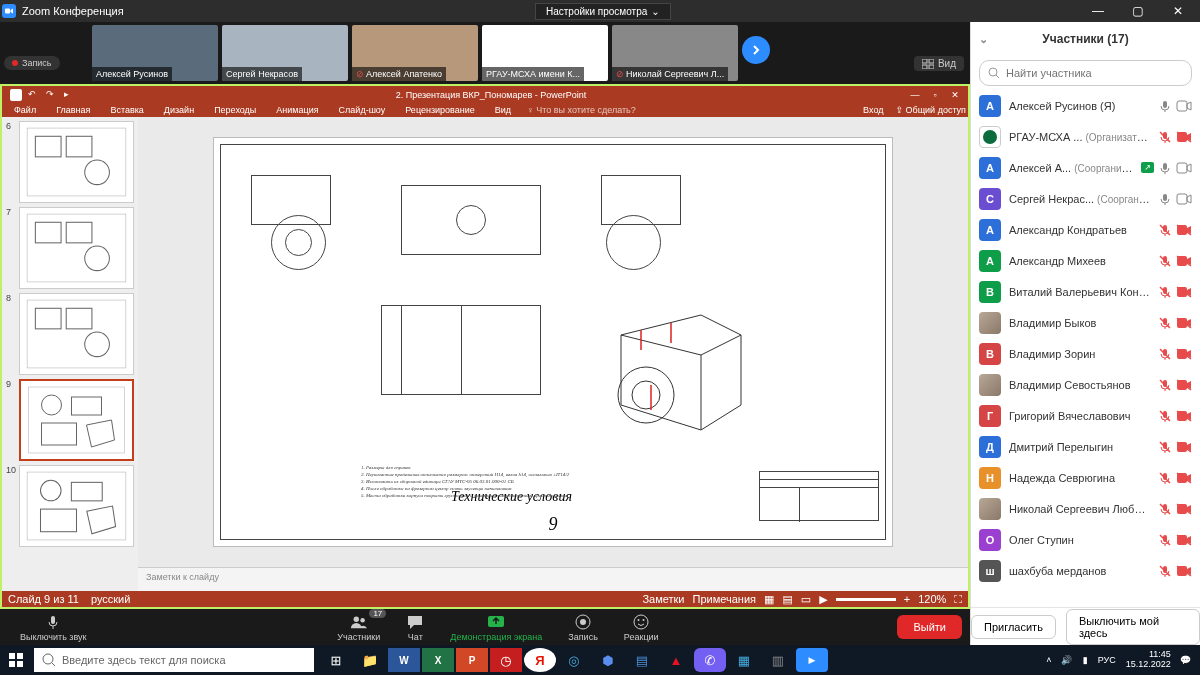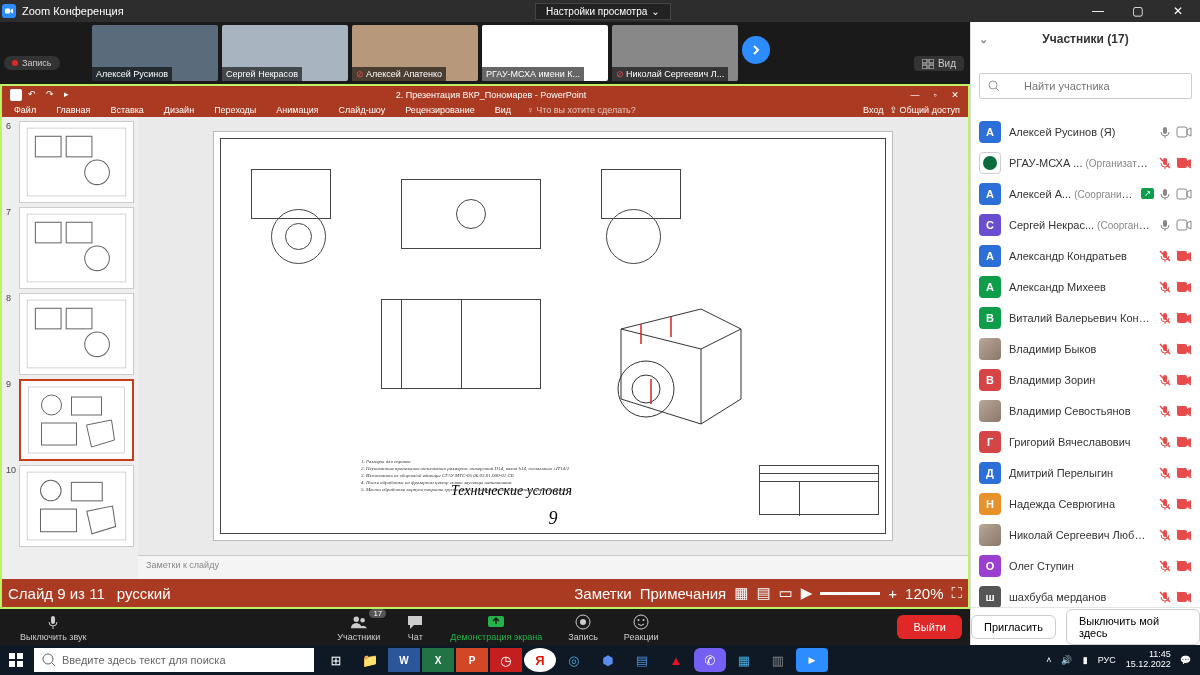--- a/index.html
+++ b/index.html
@@ -33,33 +33,33 @@
 
 .shared-screen { flex: 1; background: #aa3b22; position: relative; margin: 2px; display: flex; flex-direction: column; }
 .pp-titlebar { height: 17px; background: #aa3b22; display: flex; align-items: center; color: #fff; font-size: 9px; }
 .pp-qat { display: flex; gap: 6px; padding-left: 8px; }
 .pp-qat div { width: 12px; height: 12px; }
 .pp-title-center { flex: 1; text-align: center; }
 .pp-winbtns { display: flex; gap: 2px; padding-right: 4px; }
 .pp-winbtns div { width: 18px; text-align: center; }
 .pp-ribbon { height: 14px; background: #aa3b22; display: flex; align-items: center; gap: 12px; padding-left: 8px; font-size: 9px; color: #fff; }
 .pp-ribbon .tab { padding: 0 4px; }
-.pp-ribbon .share { margin-left: auto; margin-right: 8px; display: flex; gap: 6px; }
+.pp-ribbon .share { margin-left: auto; margin-right: 2px; display: flex; gap: 12px; }
 .pp-body { flex: 1; display: flex; background: #e6e6e6; min-height: 0; }
 .pp-thumbs { width: 136px; background: #eee; overflow: hidden; padding: 4px; display: flex; flex-direction: column; gap: 4px; }
 .pp-thumb-row { display: flex; gap: 3px; }
 .pp-thumb-num { width: 10px; font-size: 9px; color: #444; }
 .pp-thumb { flex: 1; height: 82px; background: #fff; border: 1px solid #ccc; position: relative; }
 .pp-thumb.active { border: 2px solid #c43e1c; }
 .pp-thumb-mini { position: absolute; inset: 4px; }
 .pp-slide-area { flex: 1; background: #eaeaea; display: flex; flex-direction: column; }
 .pp-slide-wrap { flex: 1; display: flex; align-items: center; justify-content: center; padding: 6px; }
 .pp-slide { width: 680px; height: 410px; background: #fff; border: 1px solid #bbb; position: relative; }
 .pp-notes { height: 24px; background: #f4f4f4; border-top: 1px solid #ccc; padding: 4px 8px; font-size: 9px; color: #888; }
-.pp-status { height: 28px; background: #aa3b22; display: flex; align-items: center; font-size: 15px; color: #fff; padding: 0 6px; gap: 12px; }
+.pp-status { height: 16px; background: #aa3b22; display: flex; align-items: center; font-size: 11px; color: #fff; padding: 0 6px; gap: 12px; }
 .pp-status .right { margin-left: auto; display: flex; gap: 8px; align-items: center; }
 .pp-status .zoom-slider { width: 60px; height: 3px; background: #fff; position: relative; }
 
 
 .drawing { position: absolute; inset: 6px; border: 1px solid #444; }
 .tech-drawing { position: absolute; background: #fff; }
 .slide-num { position: absolute; bottom: 4px; left: 50%; transform: translateX(-50%); font-style: italic; font-size: 18px; font-family: serif; }
 .tech-title { position: absolute; font-style: italic; font-size: 14px; font-family: serif; margin-top: 36px; }
 .tech-text { position: absolute; font-size: 5px; font-family: serif; font-style: italic; color: #333; }
 .title-block { position: absolute; right: 6px; bottom: 18px; width: 120px; height: 50px; border: 1px solid #444; font-size: 4px; }
@@ -70,21 +70,21 @@
 .ztb-item .icon { width: 18px; height: 18px; display: flex; align-items: center; justify-content: center; }
 .ztb-item.green { color: #24b34b; }
 .ztb-badge { position: absolute; top: -2px; right: 6px; background: #555; color: #fff; border-radius: 8px; font-size: 8px; padding: 0 4px; }
 .ztb-spacer { flex: 1; }
 .leave-btn { background: #e02828; color: #fff; padding: 6px 16px; border-radius: 6px; font-size: 11px; }
 
 
 .participants { width: 230px; background: #fff; display: flex; flex-direction: column; border-left: 1px solid #ddd; }
 .part-header { height: 34px; display: flex; align-items: center; justify-content: center; font-size: 12px; font-weight: 600; color: #333; position: relative; }
 .part-header .chev { position: absolute; left: 8px; color: #888; font-size: 11px; }
-.part-search { margin: 17px 8px; height: 26px; border: 1px solid #ccc; border-radius: 2px; display: flex; align-items: center; padding: 0 8px; gap: 24px; }
+.part-search { margin: 4px 8px; height: 26px; border: 1px solid #ccc; border-radius: 10px; display: flex; align-items: center; padding: 0 8px; gap: 6px; }
 .part-search input { border: none; outline: none; font-size: 11px; flex: 1; }
 .part-list { flex: 1; overflow: hidden; }
 .part-item { height: 31px; display: flex; align-items: center; padding: 0 8px; gap: 8px; font-size: 11px; color: #333; }
 .avatar { width: 22px; height: 22px; border-radius: 4px; display: flex; align-items: center; justify-content: center; color: #fff; font-size: 11px; font-weight: 600; flex-shrink: 0; }
 .part-name { flex: 1; white-space: nowrap; overflow: hidden; text-overflow: ellipsis; }
 .part-role { color: #888; font-size: 10px; }
 .part-icons { display: flex; gap: 4px; align-items: center; flex-shrink: 0; }
 .part-footer { height: 38px; border-top: 1px solid #e5e5e5; display: flex; align-items: center; justify-content: center; gap: 10px; }
 .pf-btn { border: 1px solid #ccc; border-radius: 6px; padding: 5px 12px; font-size: 11px; background: #fff; }
 .host-badge { background: #0e9e4a; color: #fff; font-size: 8px; padding: 1px 3px; border-radius: 2px; }

